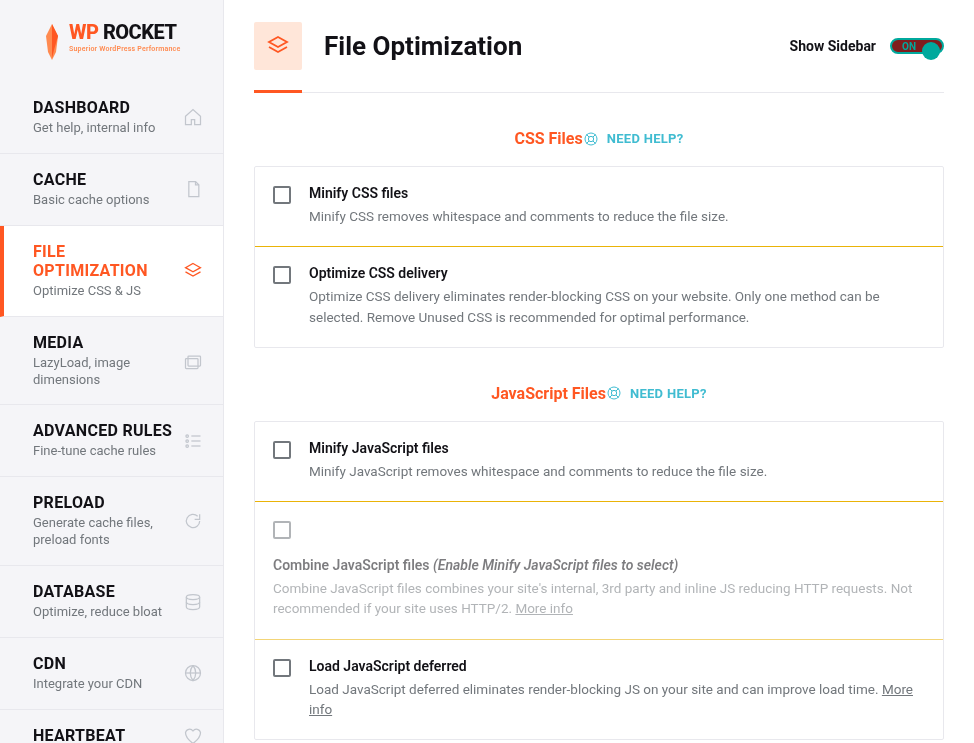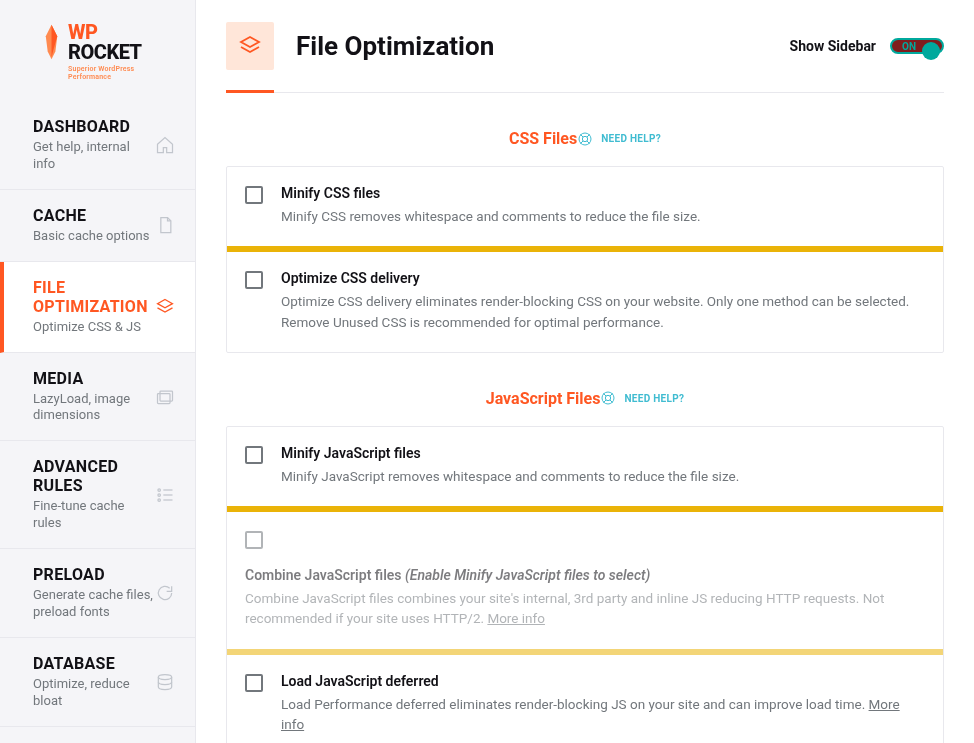--- a/index.html
+++ b/index.html
@@ -1,17 +1,17 @@
 <!DOCTYPE html>
 <html><head>
 <meta charset="utf-8">
 <style>
 * { box-sizing: border-box; margin: 0; padding: 0; }
 body { font-family: -apple-system, BlinkMacSystemFont, "Segoe UI", Roboto, sans-serif; background: #fff; color: #121116; width: 974px; height: 743px; overflow: hidden; display: flex; }
-.sidebar { width: 196px; background: #f5f5f8; border-right: 1px solid #e8e8ed; display: flex; flex-direction: column; }
+.sidebar { width: 224px; background: #f5f5f8; border-right: 1px solid #e8e8ed; display: flex; flex-direction: column; }
 .logo-wrap { padding: 22px 20px 20px 40px; }
 .logo { display: flex; align-items: flex-start; gap: 5px; }
 .logo-mark { width: 24px; height: 40px; }
 .logo-text-block { display: flex; flex-direction: column; }
 .logo-text { font-size: 20px; font-weight: 800; letter-spacing: -0.5px; line-height: 1; color: #121116; }
 .logo-text .wp { color: #ff5722; }
 .logo-sub { font-size: 7px; color: #ff8a50; font-weight: 600; letter-spacing: 0.2px; margin-top: 3px; }
 .nav { display: flex; flex-direction: column; }
 .nav-item { display: flex; align-items: center; justify-content: space-between; padding: 16px 20px 16px 33px; border-bottom: 1px solid #e8e8ed; cursor: pointer; position: relative; }
 .nav-item.active { background: #fff; border-left: 4px solid #ff5722; padding-left: 29px; }
@@ -30,24 +30,24 @@
 .header-icon-box svg { width: 24px; height: 24px; stroke: #ff5722; fill: none; stroke-width: 1.8; }
 .page-title { font-size: 26px; font-weight: 700; color: #121116; }
 .header-right { display: flex; align-items: center; gap: 14px; }
 .show-sidebar-label { font-size: 14px; font-weight: 700; color: #121116; }
 .toggle { width: 54px; height: 16px; border-radius: 13px; border: 2px solid #00a99d; position: relative; display: flex; align-items: center; padding: 0 4px; cursor: pointer; background: #7f1d1d; }
 .toggle-label { font-size: 10px; font-weight: 700; color: #00a99d; margin-left: 6px; }
 .toggle-knob { width: 18px; height: 18px; border-radius: 50%; background: #00a99d; position: absolute; right: 2px; top: 2px; }
 .section { margin-top: 36px; }
 .section-head { display: flex; align-items: center; justify-content: center; margin-bottom: 18px; }
 .section-title { font-size: 16px; font-weight: 700; color: #ff5722; }
-.help-link { display: flex; align-items: center; gap: 8px; font-size: 10px; font-weight: 700; color: #40bcd1; letter-spacing: 0.3px; cursor: pointer; }
+.help-link { display: flex; align-items: center; gap: 8px; font-size: 13px; font-weight: 700; color: #40bcd1; letter-spacing: 0.3px; cursor: pointer; }
 .help-link svg { width: 16px; height: 16px; stroke: #40bcd1; fill: none; stroke-width: 1.5; }
 .panel { border: 1px solid #e8e8ed; border-radius: 2px; }
-.option { display: flex; gap: 18px; padding: 18px 18px 20px 18px; border-bottom: 6px solid #eab308; }
+.option { display: flex; gap: 18px; padding: 18px 18px 20px 18px; border-bottom: 1px solid #eab308; }
 .option:last-child { border-bottom: none; }
 .option.disabled { opacity: 0.55; flex-direction: column; }
 .checkbox { width: 18px; height: 18px; border: 2px solid #72777c; border-radius: 2px; flex-shrink: 0; margin-top: 1px; cursor: pointer; background: #fff; }
 .option.disabled .checkbox { cursor: default; }
 .opt-body { flex: 1; }
 .opt-title { font-size: 14px; font-weight: 600; color: #121116; margin-bottom: 5px; }
 .opt-title .hint { font-weight: 600; font-style: italic; }
 .opt-desc { font-size: 13.5px; color: #72777c; line-height: 1.5; }
 .opt-desc .more { color: #72777c; text-decoration: underline; cursor: pointer; }
 </style>
@@ -244,18 +244,18 @@
         <div class="checkbox"></div>
         <div class="opt-body">
           <div class="opt-title"><span>Combine JavaScript files </span><span class="hint">(Enable Minify JavaScript files to select)</span></div>
           <div class="opt-desc"><span>Combine JavaScript files combines your site's internal, 3rd party and inline JS reducing HTTP requests. Not recommended if your site uses HTTP/2. </span><span class="more">More info</span></div>
         </div>
       </div>
       <div class="option">
         <div class="checkbox"></div>
         <div class="opt-body">
           <div class="opt-title">Load JavaScript deferred</div>
-          <div class="opt-desc"><span>Load Performance deferred eliminates render-blocking JS on your site and can improve load time. </span><span class="more">More info</span></div>
+          <div class="opt-desc"><span>Load JavaScript deferred eliminates render-blocking JS on your site and can improve load time. </span><span class="more">More info</span></div>
         </div>
       </div>
     </div>
   </section>
 </main>
 
 </body></html>

